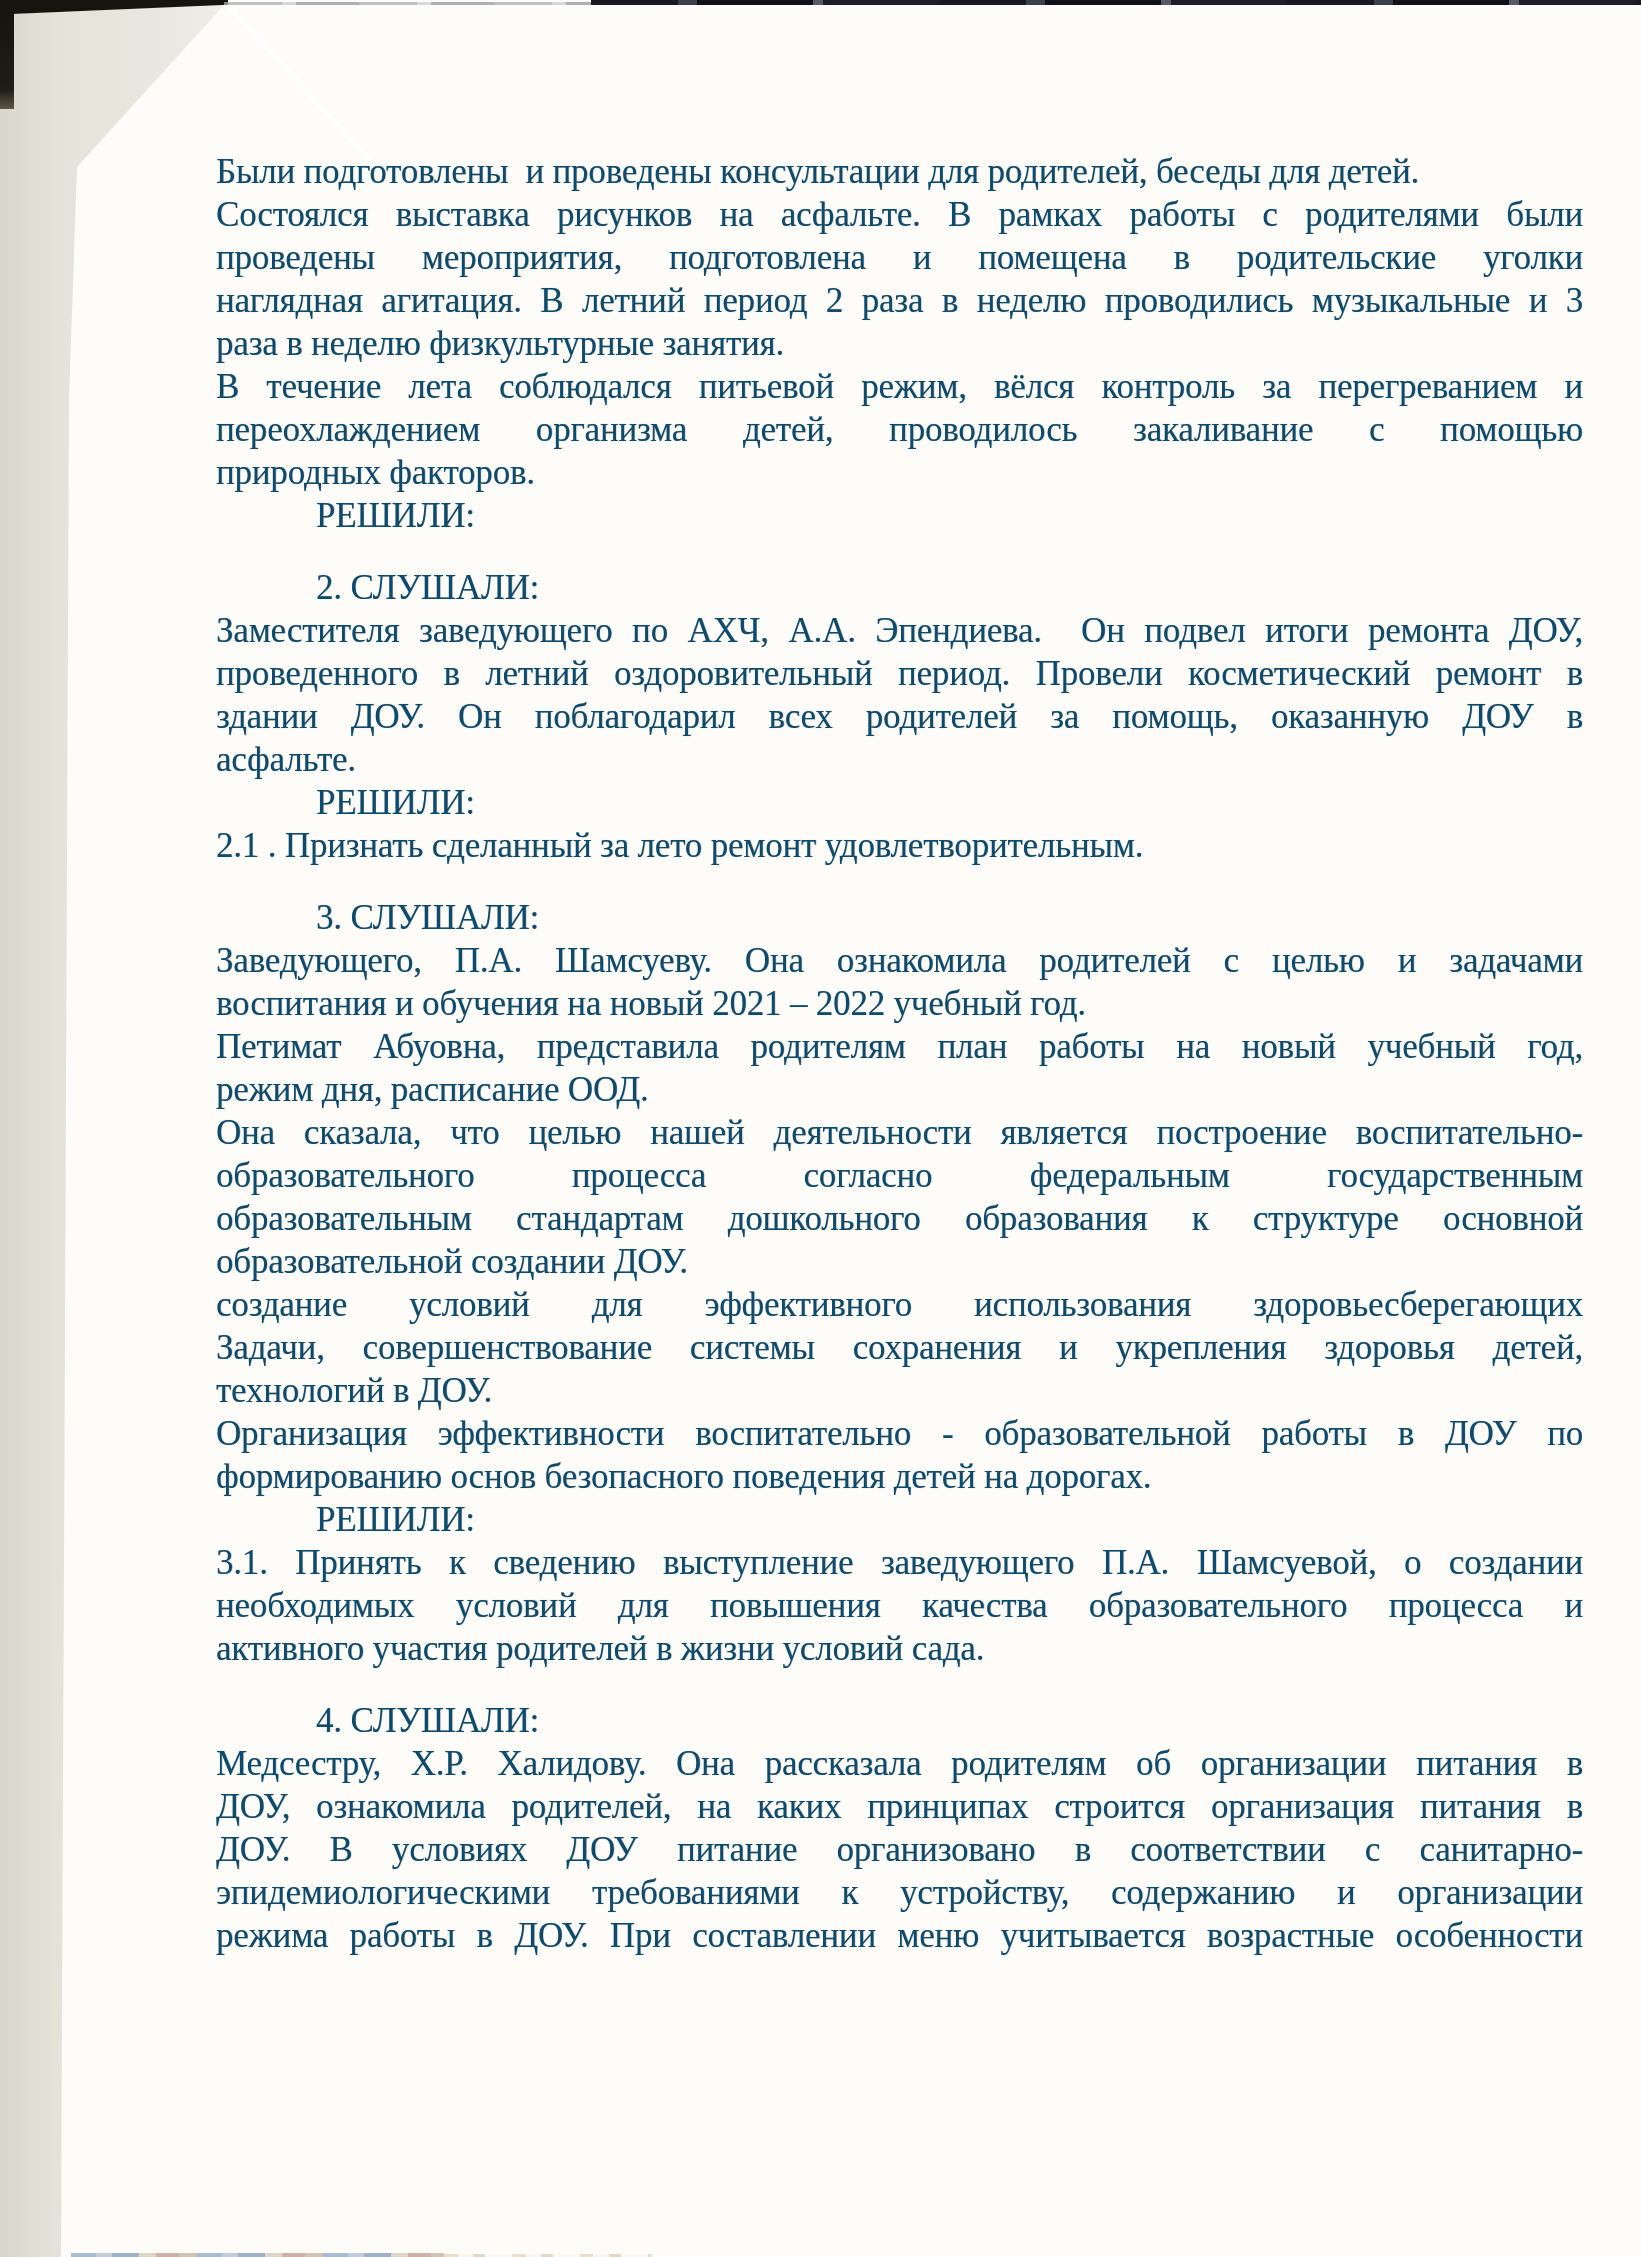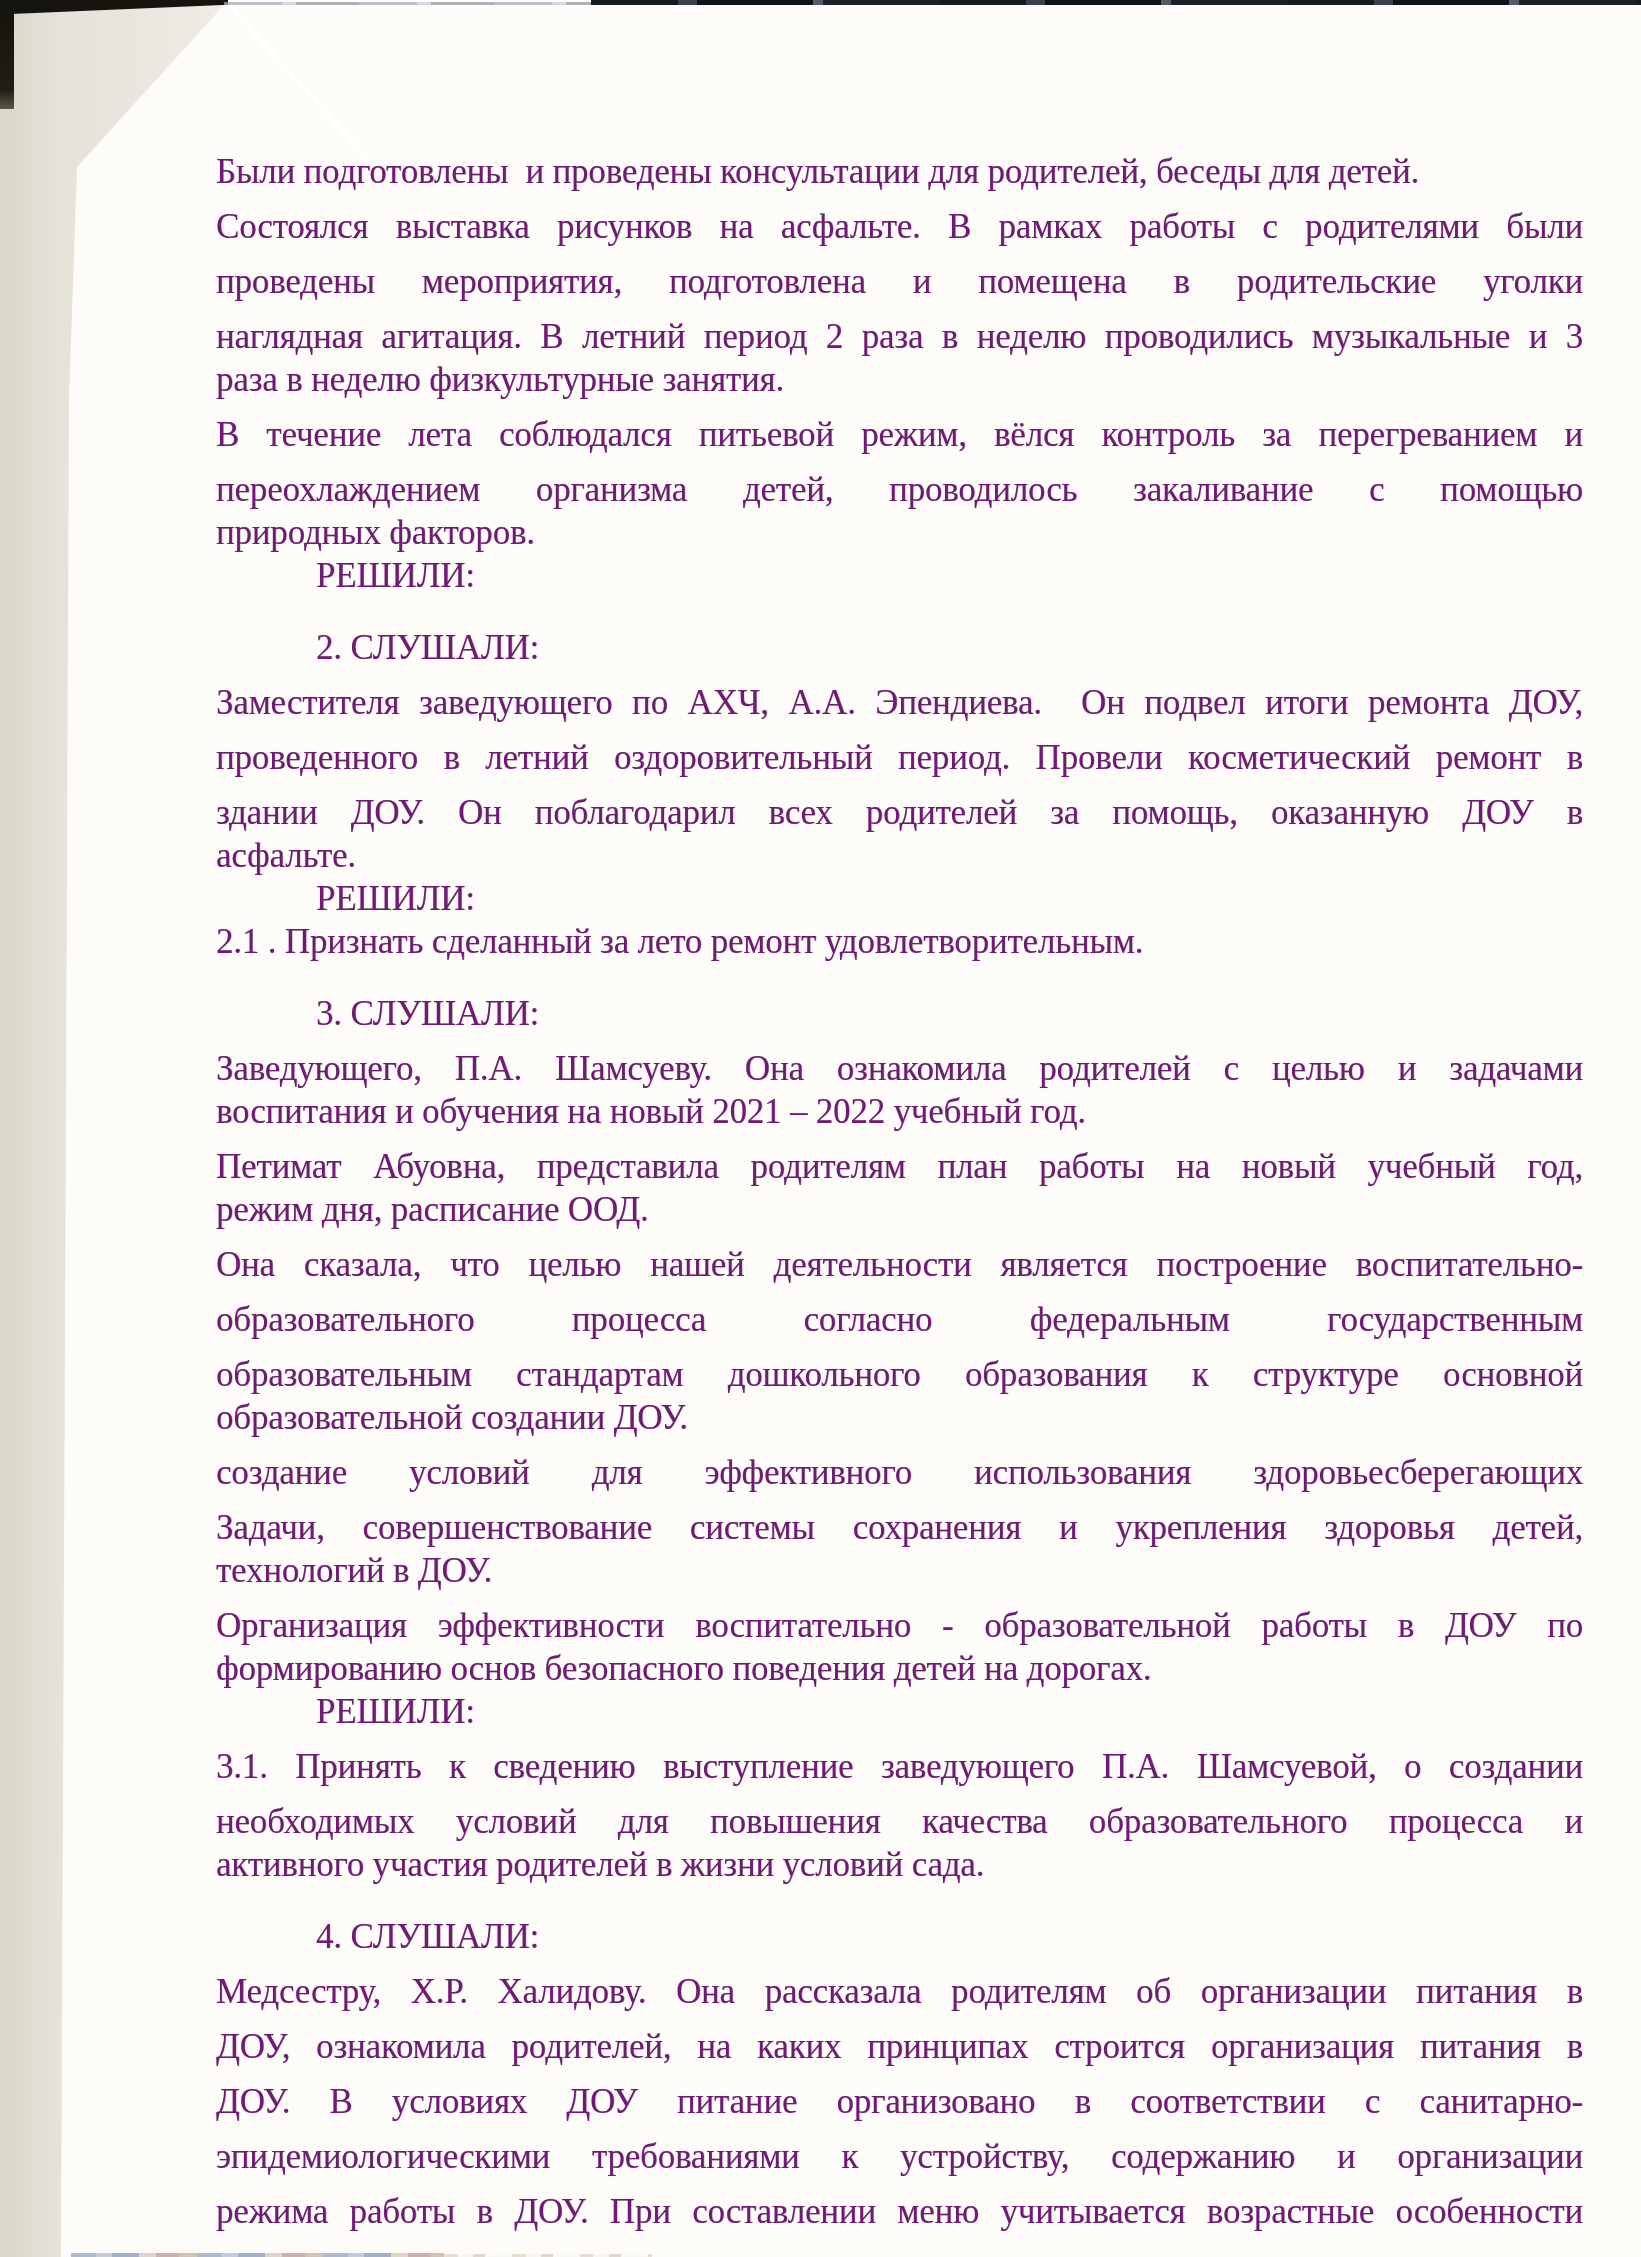--- a/index.html
+++ b/index.html
@@ -53,27 +53,27 @@
   }
   .bottom-strip-faint {
     position: absolute; left: 444px; top: 2254px; width: 208px; height: 3.9px;
     background: repeating-linear-gradient(90deg, #e4d5c2 0px 13.5px, #f7f3ec 13.5px 29px, #ddcdbf 29px 41px, #faf7f1 41px 68px);
     opacity: 0.8;
   }
   
   .doc-text {
     position: absolute; left: 216px; top: 150px; width: 1367px;
     font-size: 35px; line-height: 43px;
-    color: #701a75;
+    color: #0c4a6e;
     letter-spacing: -0.2px;
     text-shadow: 0.4px 0.4px 0.7px rgba(62, 57, 47, 0.45);
   }
   .para { margin: 0; }
   .line { text-align: left; white-space: normal; }
-  .line.j { text-align: justify; text-align-last: justify; margin-top: 12px; }
+  .line.j { text-align: justify; text-align-last: justify; }
   .heading .line { padding-left: 100px; }
   .gap { height: 29px; }
 </style>
 </head>
 <body>
 
 <div class="backing-left"></div>
 <div class="fold-edge"></div>
 <div class="top-band-left"></div>
 <div class="left-black-bar"></div>

